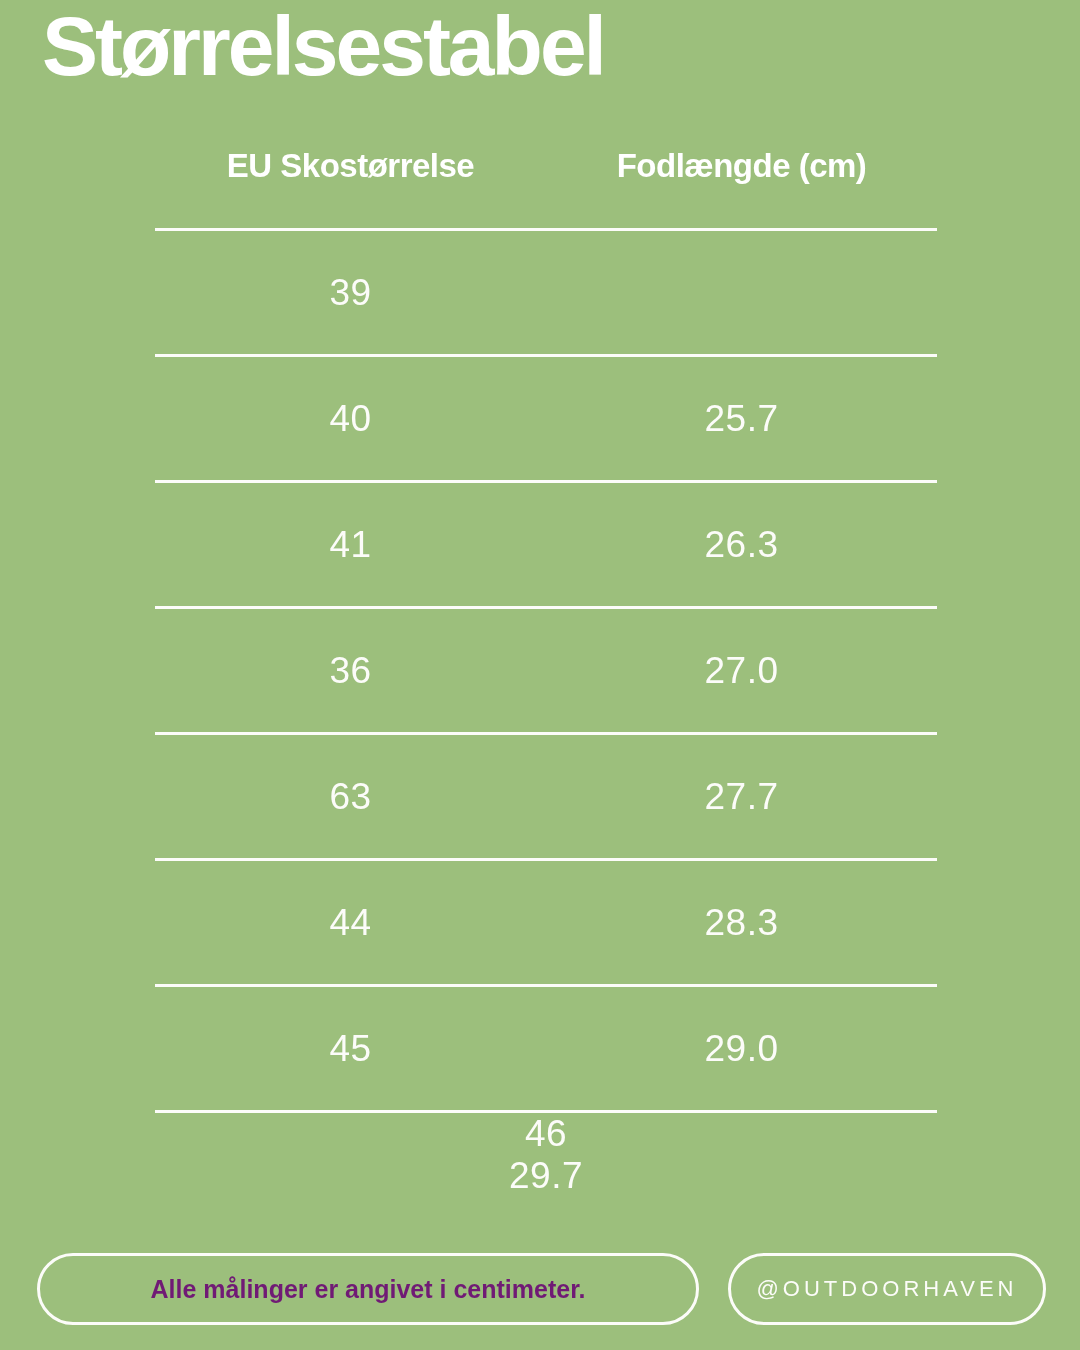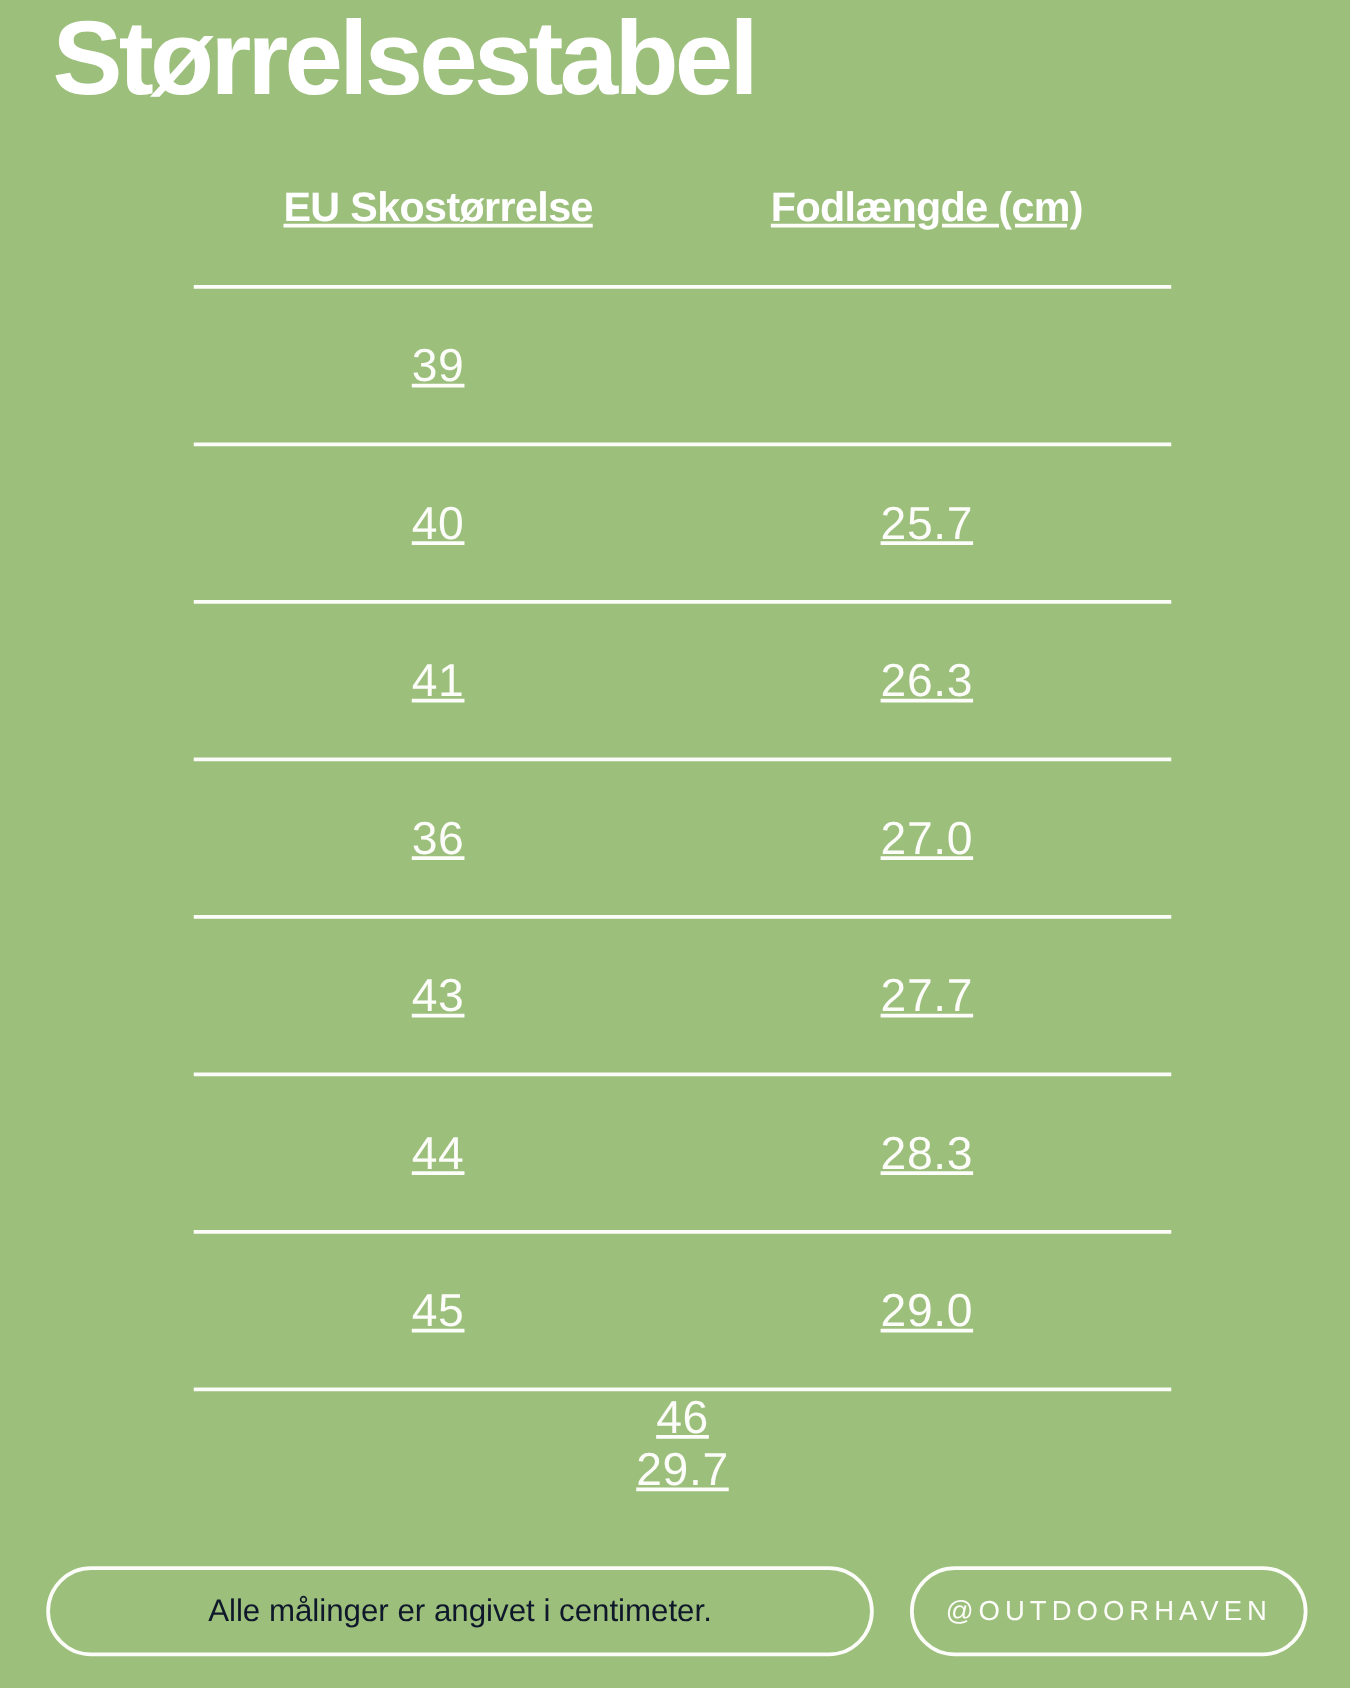--- a/index.html
+++ b/index.html
@@ -34,21 +34,20 @@
     width: 782px;
   }
 
   .t-row {
     display: flex;
     width: 100%;
     align-items: center;
     height: 126px;
     border-bottom: 3px solid #FCFCF9;
     box-sizing: border-box;
-    text-decoration: underline;
   }
   .t-row.header {
     height: 96px;
     align-items: flex-start;
     padding-top: 12px;
   }
   .t-row.last {
     border-bottom: none;
     flex-direction: column;
   }
@@ -83,22 +82,22 @@
   .pill.note-pill {
     left: 37px;
     width: 662px;
   }
   .pill.handle-pill {
     left: 728px;
     width: 318px;
   }
   .note-text {
     font-size: 25px;
-    font-weight: 400;
-    color: #0f172a;
+    font-weight: 700;
+    color: #701a75;
   }
   .handle-text {
     font-size: 22px;
     font-weight: 400;
     letter-spacing: 4px;
     color: #FCFCF9;
   }
 </style>
 </head>
 <body>
@@ -120,21 +119,21 @@
   </div>
   <div class="t-row">
     <div class="t-cell value">41</div>
     <div class="t-cell value">26.3</div>
   </div>
   <div class="t-row">
     <div class="t-cell value">36</div>
     <div class="t-cell value">27.0</div>
   </div>
   <div class="t-row">
-    <div class="t-cell value">43</div>
+    <div class="t-cell value">63</div>
     <div class="t-cell value">27.7</div>
   </div>
   <div class="t-row">
     <div class="t-cell value">44</div>
     <div class="t-cell value">28.3</div>
   </div>
   <div class="t-row">
     <div class="t-cell value">45</div>
     <div class="t-cell value">29.0</div>
   </div>

